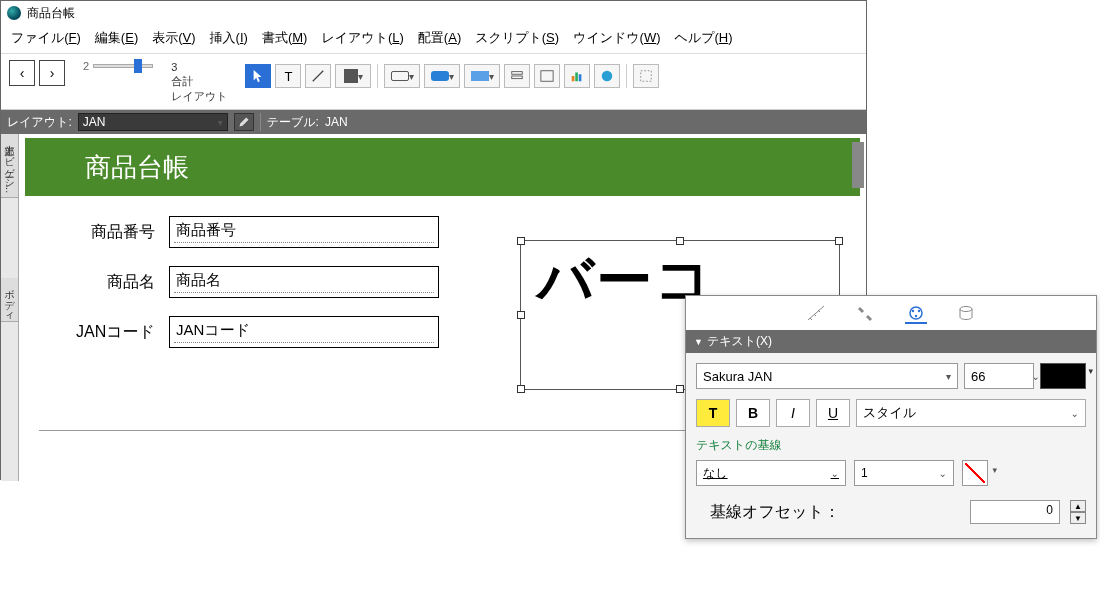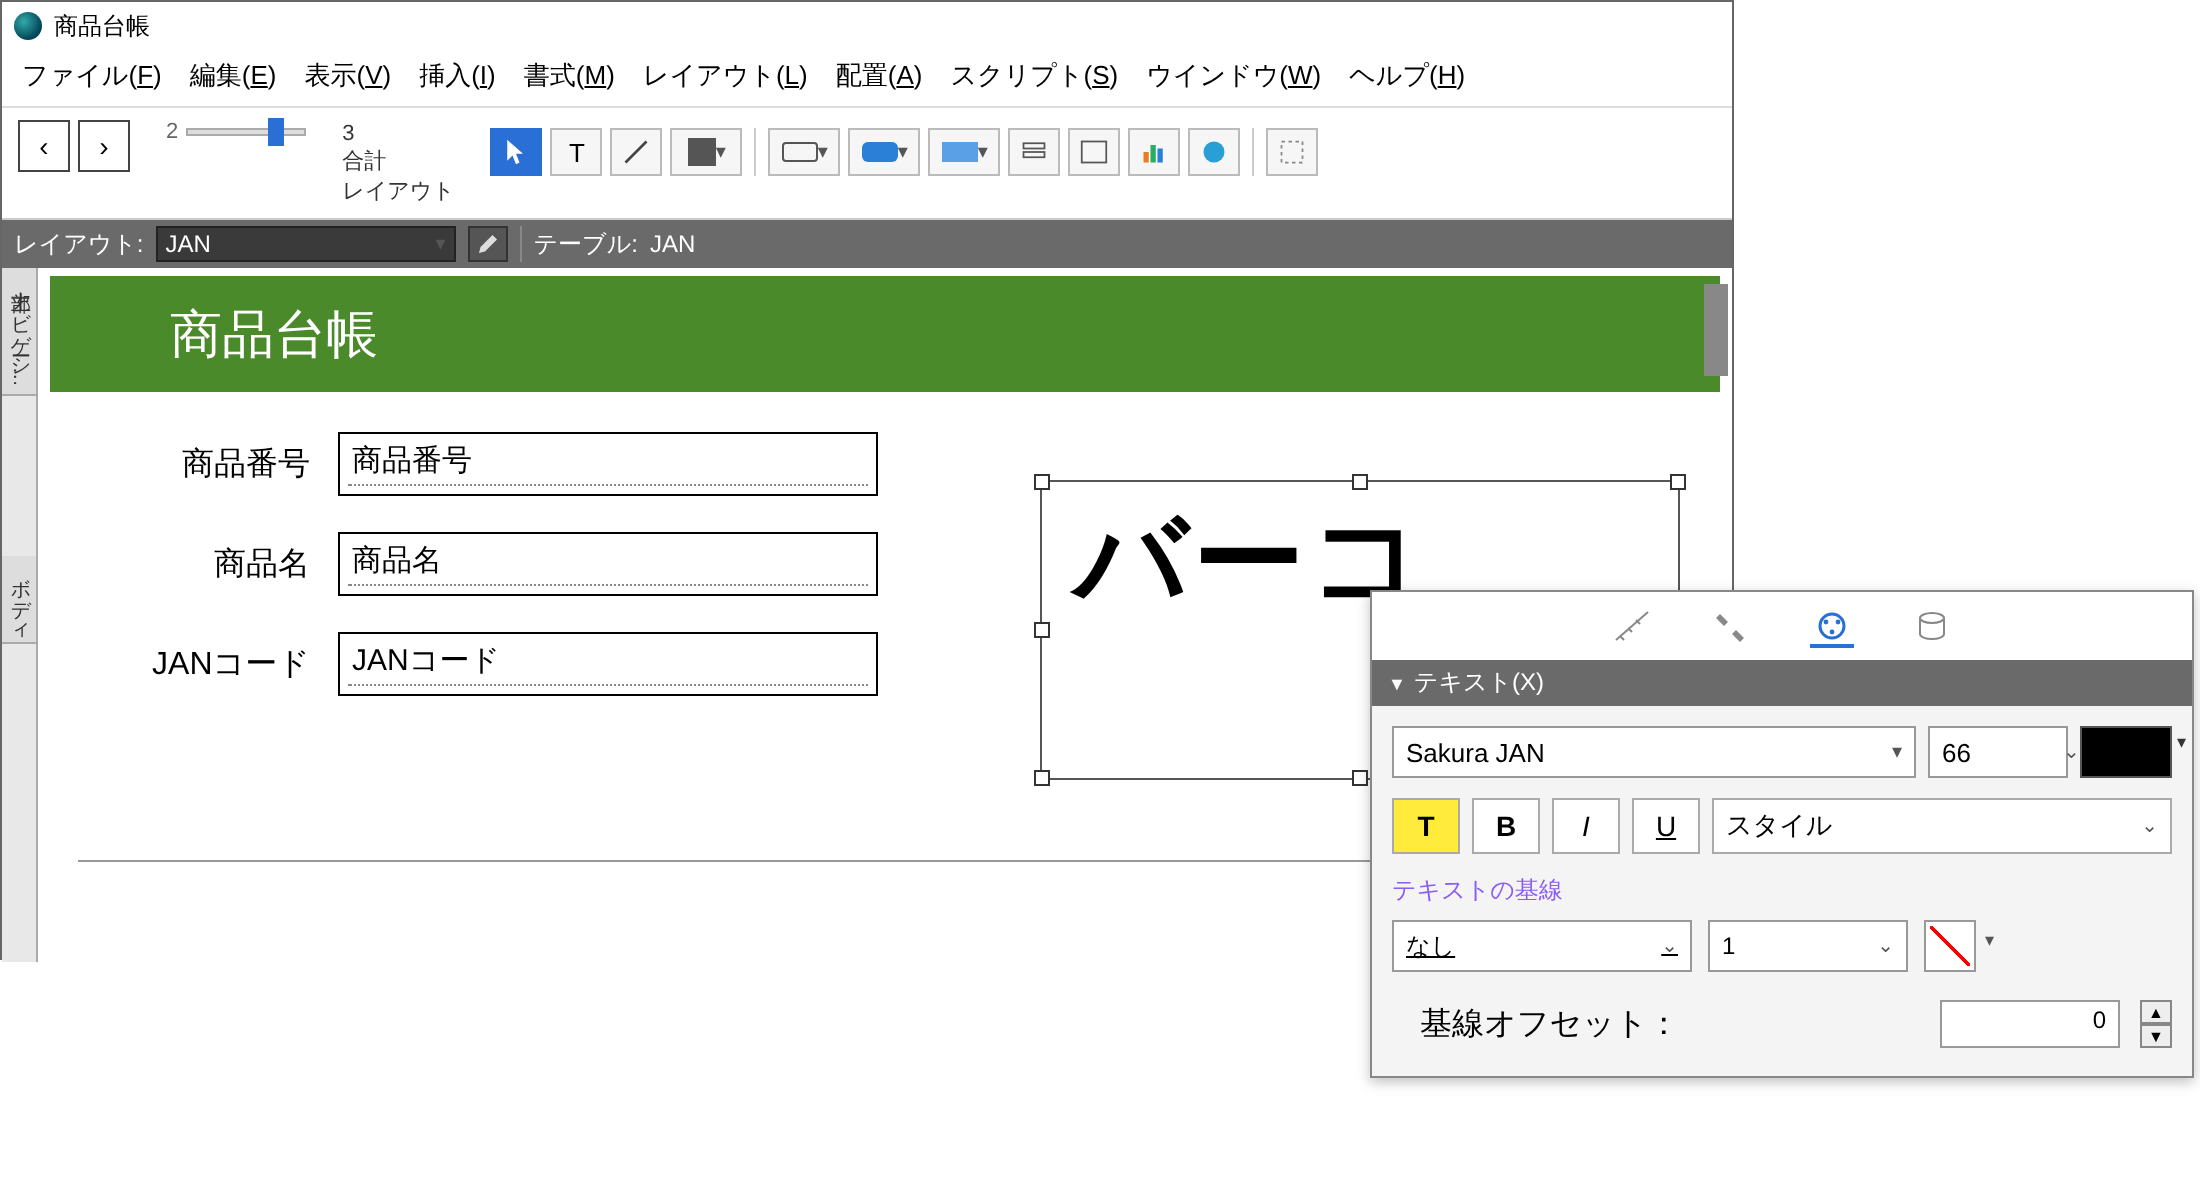--- a/index.html
+++ b/index.html
@@ -71,21 +71,21 @@
 .insp-section-h .tri { font-size:9px; }
 .insp-body { padding: 10px 10px 14px 10px; }
 .insp-row { display: flex; gap: 6px; align-items: center; margin-bottom: 10px; }
 .font-select { flex: 1; height: 26px; border: 1px solid #999; background: #fff; padding: 2px 6px; font-size: 13px; display:flex; justify-content:space-between; align-items:center; }
 .size-select { width: 70px; height: 26px; border: 1px solid #999; background: #fff; padding: 2px 6px; font-size: 13px; display:flex; justify-content:space-between; align-items:center;gap:46px; }
 .color-sw { width: 46px; height: 26px; background: #000; border: 1px solid #555; position:relative; }
 .color-sw .caret { position:absolute; right:-8px; top:2px; font-size:9px; color:#333; }
 .style-btn { width: 34px; height: 28px; border: 1px solid #aaa; background: #fff; display:flex; align-items:center; justify-content:center; font-size:14px; cursor:pointer; }
 .style-btn.hl { background: #ffeb3b; font-weight:bold; }
 .style-select { flex:1; height:28px; border:1px solid #aaa; background:#fff; padding:2px 6px; font-size:13px; display:flex; justify-content:space-between; align-items:center; }
-.sub-label { font-size: 12px; margin-bottom: 6px; color:#8b5cf6; }
+.sub-label { font-size: 12px; margin-bottom: 6px; color:#15803d; }
 .baseline-row { display:flex; gap:8px; align-items:center; }
 .bl-select { width: 150px; height:26px; border:1px solid #999; background:#fff; padding:2px 6px; font-size:12px; display:flex; justify-content:space-between; align-items:center;text-decoration:underline; }
 .bl-width { width: 100px; height:26px; border:1px solid #999; background:#fff; padding:2px 6px; font-size:12px; display:flex; justify-content:space-between; align-items:center; }
 .bl-color { width:26px; height:26px; border:1px solid #999; background:#fff; position:relative; }
 .bl-color::after { content:""; position:absolute; left:2px; top:2px; right:2px; bottom:2px; background:linear-gradient(to top right, transparent 47%, red 47%, red 53%, transparent 53%); }
 .bl-color .caret { position:absolute; right:-10px; top:4px; font-size:9px; }
 .offset-row { display:flex; align-items:center; gap:10px; margin-top:14px; padding-left:14px; }
 .offset-label { font-size:16px; }
 .offset-input { width:90px; height:24px; border:1px solid #999; text-align:right; padding:2px 6px; font-size:12px; background:#fff; }
 .spinner { display:flex; flex-direction:column; }

